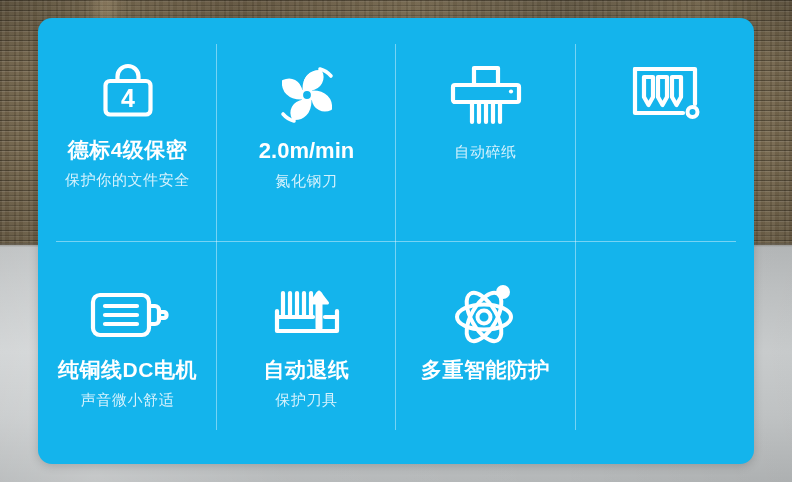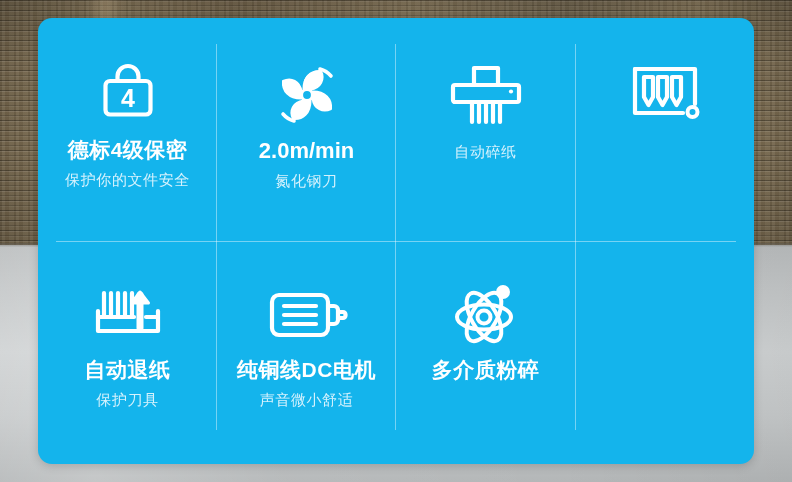--- a/index.html
+++ b/index.html
@@ -261,63 +261,63 @@
             <path d="M17 17 h9 v20 l-4.5 8 l-4.5 -8 Z"></path>
             <path d="M31 17 h9 v20 l-4.5 8 l-4.5 -8 Z"></path>
             <path d="M45 17 h9 v20 l-4.5 8 l-4.5 -8 Z"></path>
             <circle cx="65.5" cy="52" r="5" stroke-width="4"></circle>
           </svg>
         </div>
       </div>
 
       <div class="cell row-bottom">
         <div class="icon-wrap">
+          <svg width="86" height="62" viewBox="0 0 86 62" fill="none" stroke="#ffffff" stroke-width="4.2" stroke-linecap="round" stroke-linejoin="round">
+            <rect x="8" y="11" width="56" height="40" rx="7"></rect>
+            <path d="M20 22 H52"></path>
+            <path d="M20 31 H52"></path>
+            <path d="M20 40 H52"></path>
+            <path d="M64 22 h6 a4 4 0 0 1 4 4 v10 a4 4 0 0 1 -4 4 h-6"></path>
+            <path d="M74 28 h5 a2.5 2.5 0 0 1 2.5 2.5 v1 a2.5 2.5 0 0 1 -2.5 2.5 h-5"></path>
+          </svg>
+        </div>
+        <div class="title">纯铜线DC电机</div>
+        <div class="subtitle">声音微小舒适</div>
+      </div>
+
+      <div class="cell row-bottom">
+        <div class="icon-wrap">
           <svg width="80" height="64" viewBox="0 0 80 64" fill="none" stroke="#ffffff" stroke-width="4.2" stroke-linecap="round" stroke-linejoin="round">
             <path d="M10 28 V48 H70 V28"></path>
             <path d="M10 34 H46"></path>
             <path d="M58 34 H70"></path>
             <path d="M16 34 V10"></path>
             <path d="M23 34 V10"></path>
             <path d="M30 34 V10"></path>
             <path d="M37 34 V10"></path>
             <path d="M44 34 V10"></path>
             <path d="M52 45 V12" stroke-width="7"></path>
             <path d="M43.5 20 L52 9 L60.5 20 Z" fill="#ffffff" stroke="#ffffff" stroke-width="3"></path>
           </svg>
         </div>
         <div class="title">自动退纸</div>
         <div class="subtitle">保护刀具</div>
       </div>
 
       <div class="cell row-bottom">
         <div class="icon-wrap">
-          <svg width="86" height="62" viewBox="0 0 86 62" fill="none" stroke="#ffffff" stroke-width="4.2" stroke-linecap="round" stroke-linejoin="round">
-            <rect x="8" y="11" width="56" height="40" rx="7"></rect>
-            <path d="M20 22 H52"></path>
-            <path d="M20 31 H52"></path>
-            <path d="M20 40 H52"></path>
-            <path d="M64 22 h6 a4 4 0 0 1 4 4 v10 a4 4 0 0 1 -4 4 h-6"></path>
-            <path d="M74 28 h5 a2.5 2.5 0 0 1 2.5 2.5 v1 a2.5 2.5 0 0 1 -2.5 2.5 h-5"></path>
-          </svg>
-        </div>
-        <div class="title">纯铜线DC电机</div>
-        <div class="subtitle">声音微小舒适</div>
-      </div>
-
-      <div class="cell row-bottom">
-        <div class="icon-wrap">
           <svg width="74" height="68" viewBox="0 0 74 68" fill="none" stroke="#ffffff" stroke-width="4" stroke-linecap="round" stroke-linejoin="round">
             <g transform="translate(35,36)">
               <ellipse cx="0" cy="0" rx="27" ry="12.5"></ellipse>
               <ellipse cx="0" cy="0" rx="27" ry="12.5" transform="rotate(60)"></ellipse>
               <ellipse cx="0" cy="0" rx="27" ry="12.5" transform="rotate(120)"></ellipse>
               <circle cx="0" cy="0" r="6.5" stroke-width="4"></circle>
             </g>
             <circle cx="54" cy="11" r="7" fill="#ffffff" stroke="none"></circle>
           </svg>
         </div>
-        <div class="title">多介质粉碎</div>
+        <div class="title">多重智能防护</div>
       </div>
 
 
     </div>
   </div>
 </div>
 
 </body></html>

